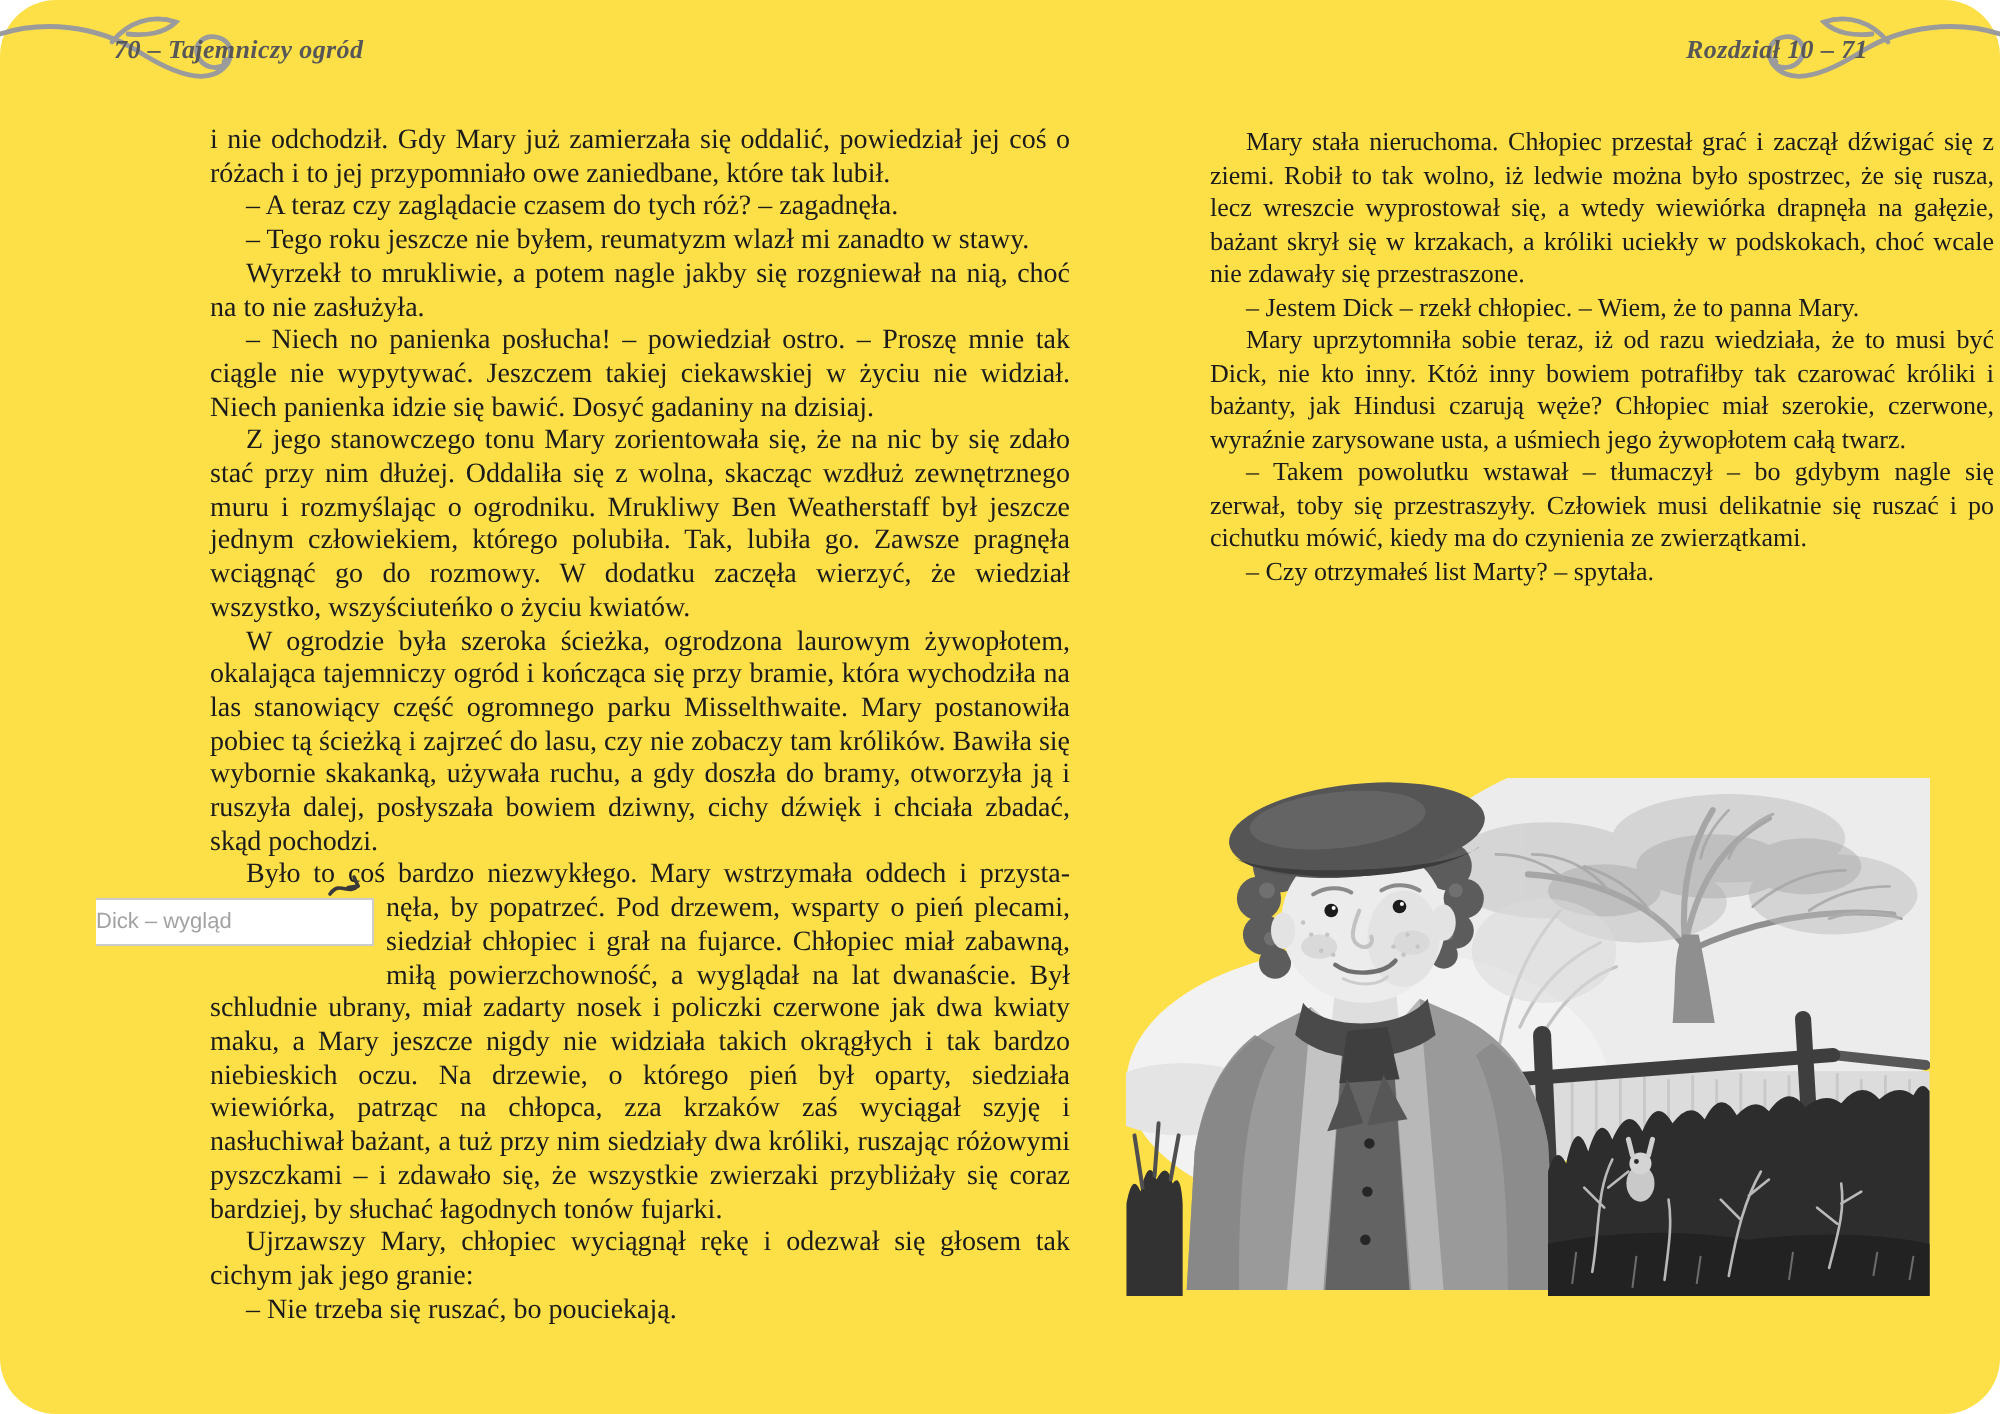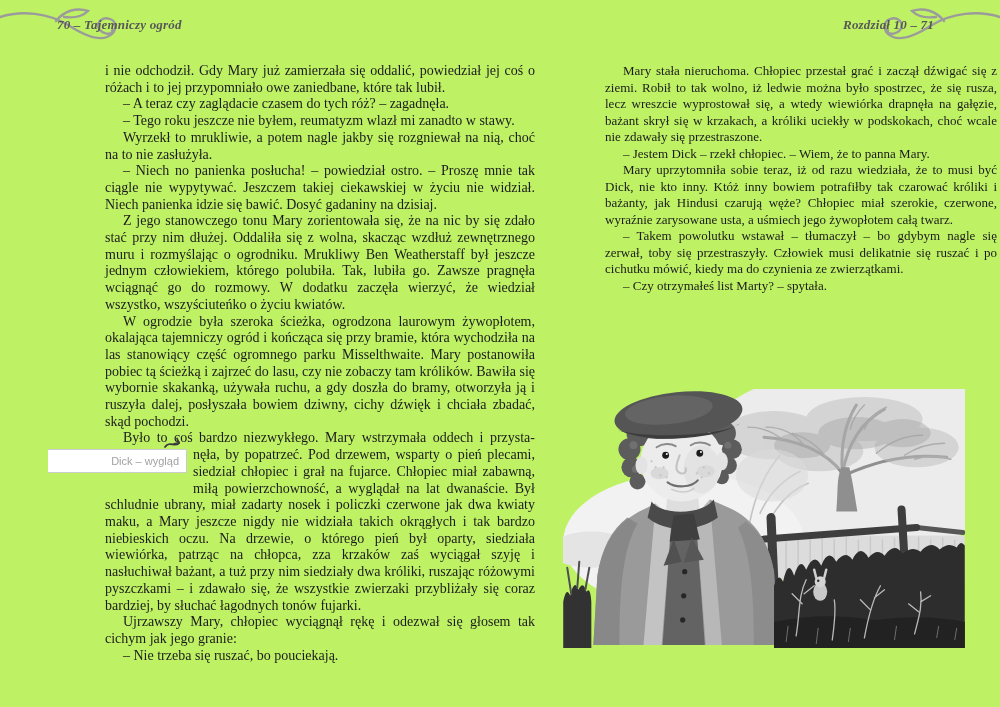--- a/index.html
+++ b/index.html
@@ -1,18 +1,18 @@
 <!DOCTYPE html>
 <html lang="pl"><head>
 <meta charset="utf-8">
 <style>
   html,body{margin:0;padding:0;}
   body{width:1000px;height:707px;background:#ffffff;position:relative;overflow:hidden;
        font-family:"Liberation Serif", serif;color:#1b1b1b;}
-  .spread{position:absolute;inset:0;background:#bef264;}
+  .spread{position:absolute;inset:0;background:#fde047;border-radius:28px;}
 
   
   .running-head{position:absolute;top:17px;font-size:13px;font-style:italic;font-weight:bold;
        color:#575757;font-family:"Liberation Serif", serif;letter-spacing:.2px;}
   .running-head.left{left:57px;}
   .running-head.right{right:66px;}
 
   
   .flourish{position:absolute;top:5px;}
   .flourish.left{left:0;}
@@ -25,21 +25,21 @@
   .para{margin:0;text-align:justify;font-size:14px;line-height:16.7px;text-indent:18px;}
   .column.right .para{font-size:13px;line-height:16.5px;}
   .para.noindent{text-indent:0;}
   .para.fill{text-align-last:justify;}
 
   
   .wrap-spacer{float:left;width:88px;height:50px;position:relative;}
   .note-box{position:absolute;left:-57px;top:2px;width:139px;height:24px;background:#fff;
        border:1px solid #cccccc;border-left:none;box-sizing:border-box;
        font-family:"Liberation Sans", sans-serif;font-size:11px;color:#a2a2a2;
-       text-align:right;line-height:22px;padding-right:7px;}
+       text-align:left;line-height:22px;padding-right:17px;}
   .note-arrow{position:absolute;right:0px;top:-13px;}
 
   
   .illus{position:absolute;left:563px;top:389px;width:402px;height:259px;}
 </style>
 </head>
 <body>
 
 <div class="spread">
 

